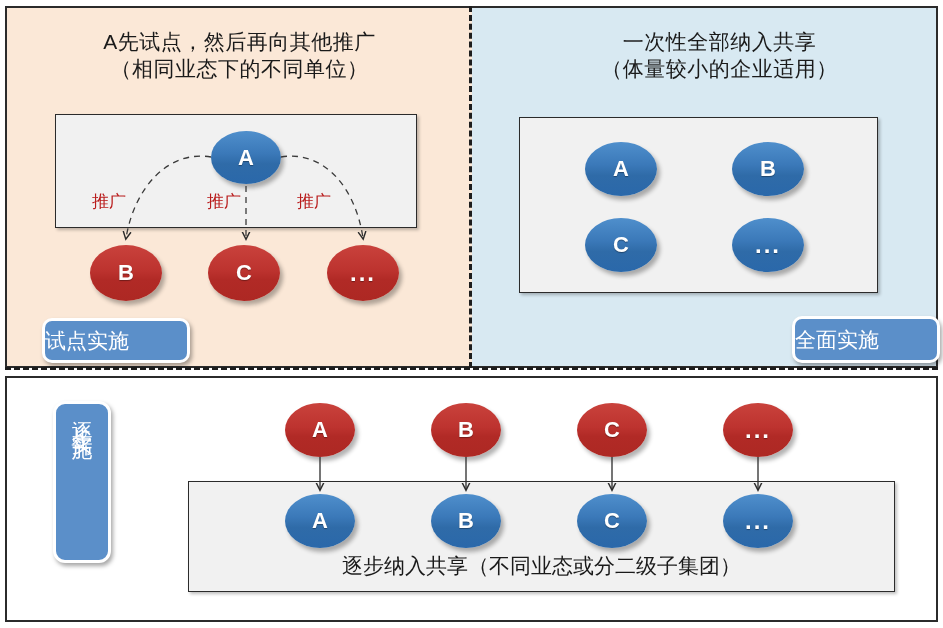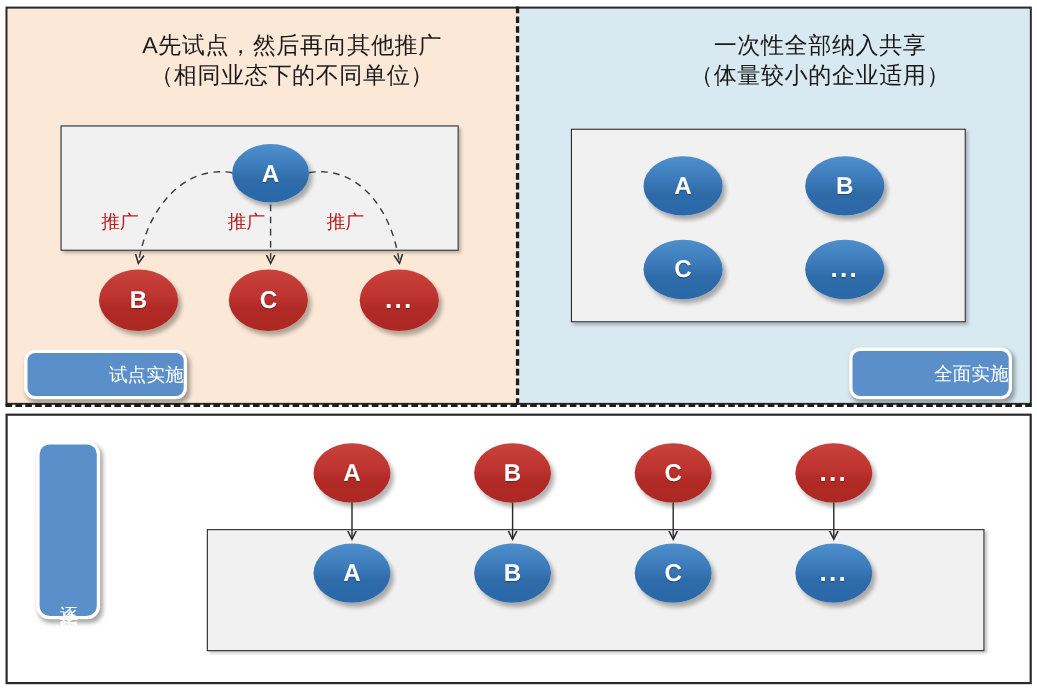--- a/index.html
+++ b/index.html
@@ -29,21 +29,21 @@
   }
   
   #h-divider{
     position:absolute;left:5px;top:367px;width:933px;height:0;
     border-top:3px dashed #1d1d1d;
   }
 
   
   .panel-title{
     position:absolute;text-align:center;color:#1a1a1a;
-    font-size:21px;line-height:27px;letter-spacing:.5px;white-space:pre-line;margin-left:26px;
+    font-size:21px;line-height:27px;letter-spacing:.5px;white-space:pre-line;
   }
   #left-title{left:7px;top:28px;width:465px;}
   #right-title{left:472px;top:28px;width:495px;}
 
   
   .inner-box{
     position:absolute;box-sizing:border-box;background:#f1f1f1;
     border:1px solid #2b2b2b;box-shadow:2px 2px 3px rgba(0,0,0,.25);
   }
   #left-inner{left:55px;top:114px;width:362px;height:114px;}
@@ -67,22 +67,23 @@
 
   
   .promo-label{
     position:absolute;color:#b91c1c;font-size:17px;white-space:nowrap;
   }
 
   
   .badge{
     position:absolute;box-sizing:border-box;
     background:#5b8fc9;border:3px solid #ffffff;border-radius:10px;
-    color:#ffffff;font-size:17px;display:flex;align-items:center;justify-content:flex-end;
+    color:#ffffff;font-size:21px;display:flex;align-items:center;justify-content:flex-start;
     box-shadow:2px 3px 4px rgba(0,0,0,.35);
+    margin-left:20px;
   }
   #badge-pilot{left:22px;top:318px;width:148px;height:45px;}
   #badge-full{left:772px;top:316px;width:148px;height:47px;}
   #badge-gradual{
     left:33px;top:401px;width:58px;height:162px;border-radius:12px;
     writing-mode:vertical-rl;text-orientation:upright;letter-spacing:6px;
     line-height:58px;
   }
 
   
@@ -165,20 +166,21 @@
   <div class="node blue" style="left:431px;top:494px;width:70px;height:54px;">
     <span>B</span>
   </div>
   <div class="node blue" style="left:577px;top:494px;width:70px;height:54px;">
     <span>C</span>
   </div>
   <div class="node blue" style="left:723px;top:494px;width:70px;height:54px;">
     <span class="dots">...</span>
   </div>
 
+  <div id="bottom-caption">逐步纳入共享（不同业态或分二级子集团）</div>
 
   <svg class="overlay" viewBox="0 0 943 628">
     <defs>
       <marker id="arrow-dash" markerWidth="8" markerHeight="8" refX="5" refY="4" orient="auto" markerUnits="strokeWidth">
         <path d="M0,1 L6,4 L0,7" fill="none" stroke="#2b2b2b" stroke-width="1.1"></path>
       </marker>
       <marker id="arrow-solid" markerWidth="8" markerHeight="8" refX="5" refY="4" orient="auto" markerUnits="strokeWidth">
         <path d="M0,1 L6,4 L0,7" fill="none" stroke="#2b2b2b" stroke-width="1.1"></path>
       </marker>
     </defs>

